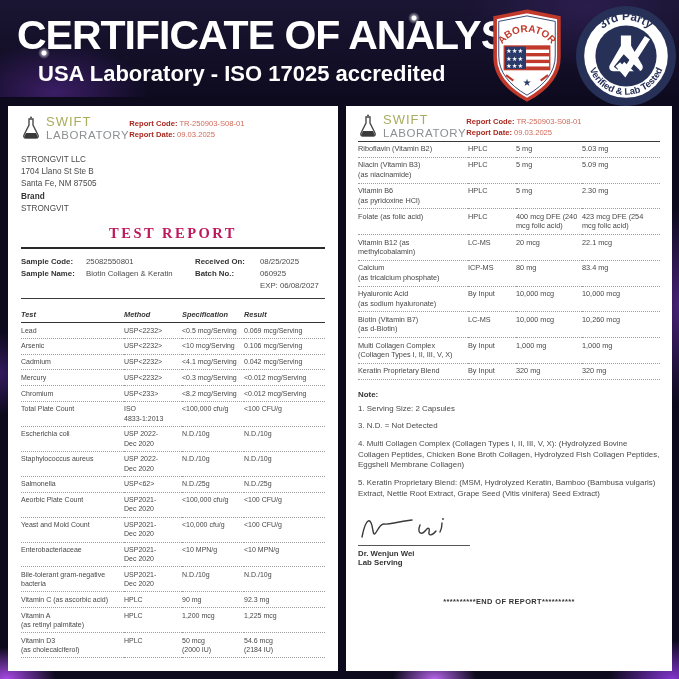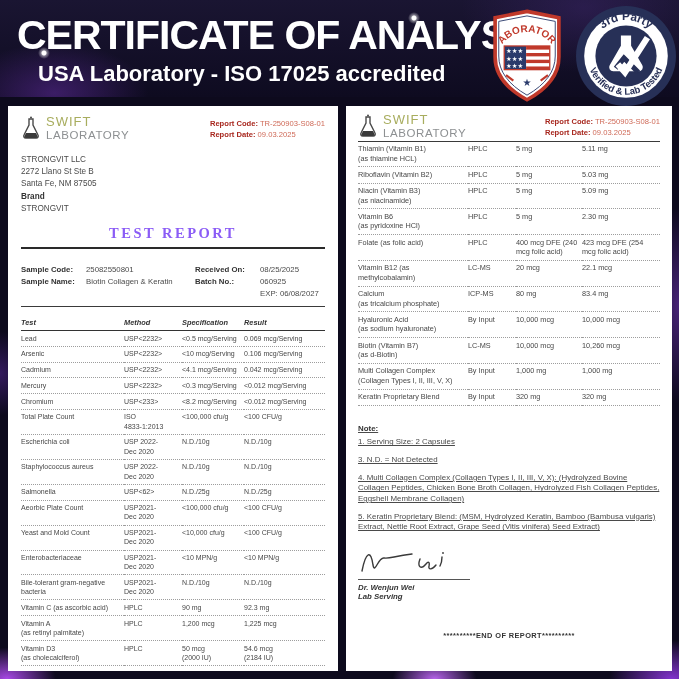--- a/index.html
+++ b/index.html
@@ -33,63 +33,63 @@
   .spark{position:absolute;width:12px;height:12px;border-radius:50%;
     background:radial-gradient(circle,#fff 0 2px,rgba(255,255,255,.45) 3px,transparent 6px);}
   .spark1{left:38px;top:47px;} .spark2{left:408px;top:12px;}
   
   .shield-badge{position:absolute;left:486px;top:9px;width:82px;height:94px;}
   .round-badge{position:absolute;left:575px;top:3px;width:102px;height:106px;}
   
   .page{position:absolute;top:106px;background:#fff;color:#3c3c3c;overflow:hidden;box-sizing:border-box;}
   .page-left{left:8px;width:330px;height:565px;padding:9px 13px 8px 13px;}
   .page-right{left:346px;width:326px;height:565px;padding:7px 12px 8px 12px;}
-  .page-head{display:flex;justify-content:space-between;align-items:flex-start;}
+  .page-head{display:flex;align-items:flex-start;}
   .logo{display:flex;align-items:center;gap:5px;}
   .logo-text .l1{font-size:13px;letter-spacing:1px;color:#a8ad5e;line-height:1.05;}
   .logo-text .l2{font-size:11.5px;letter-spacing:.6px;color:#8d9092;line-height:1.05;}
   .report-block{font-size:7.6px;line-height:1.45;text-align:left;margin-top:3px;}
   .report-block .lbl{font-weight:700;color:#a8281f;}
   .report-block .val{color:#cf6a58;}
   
   .client{margin-top:13px;font-size:8.2px;line-height:1.5;color:#4a4a4a;}
   .client .hd{font-weight:700;color:#333;}
   
   .tr-title{
     margin-top:10px;text-align:center;font-family:"Liberation Serif",serif;
-    font-weight:700;font-size:14.5px;letter-spacing:2.5px;color:#8b5cf6;
+    font-weight:700;font-size:14.5px;letter-spacing:2.5px;color:#be185d;
     border-bottom:2px solid #2a2a2a;padding-bottom:5px;
   }
   
   .sample{
     display:grid;grid-template-columns:63px 107px 63px 1fr;
     font-size:7.8px;line-height:1.5;column-gap:2px;
-    padding:7px 0 7px;border-bottom:1.6px solid #3a3a3a;margin-top:8px;color:#4a4a4a;
+    padding:7px 0 7px;border-bottom:1.6px solid #3a3a3a;margin-top:0;color:#4a4a4a;
   }
   .sample .lbl{font-weight:700;color:#333;}
   
   table{width:100%;border-collapse:collapse;table-layout:fixed;}
   .ltable{margin-top:9px;}
   .ltable th{
     text-align:left;font-style:italic;font-weight:700;font-size:7.4px;color:#333;
     border-bottom:1.4px solid #333;padding:2px 2px 3px 0;
   }
   td{
     vertical-align:top;font-size:7px;line-height:1.32;color:#474747;
     border-bottom:1px dotted #9d9d9d;padding:2.5px 2px 3px 0;
     white-space:pre-line;word-wrap:break-word;
   }
   .rtable{border-top:1.6px solid #3a3a3a;margin-top:2px;}
   .rtable td{font-size:7.3px;}
   
-  .note{margin-top:18px;font-size:7.9px;color:#4a4a4a;line-height:1.35;text-decoration:underline;}
+  .note{margin-top:10px;font-size:7.9px;color:#4a4a4a;line-height:1.35;}
   .note .hd{font-weight:700;color:#333;margin-bottom:3px;}
   .note .item{margin-bottom:7px;}
   
-  .sig{margin-top:12px;font-style:italic;}
+  .sig{margin-top:12px;}
   .sig-line{width:112px;border-bottom:1.4px solid #555;padding-bottom:0;}
   .sig-name{font-size:7.8px;font-weight:700;color:#333;margin-top:3px;}
   .sig-title{font-size:7.8px;font-weight:700;color:#333;}
   .eor{margin-top:30px;text-align:center;font-size:7.4px;font-weight:700;color:#333;letter-spacing:.4px;}
 </style>
 </head>
 <body>
 
 <div class="stage">
 
@@ -168,21 +168,21 @@
         <div><span class="lbl">Report Code:</span>
           <span class="val">TR-250903-S08-01</span></div>
         <div><span class="lbl">Report Date:</span>
           <span class="val">09.03.2025</span></div>
       </div>
     </div>
 
     <div class="client">
       <div>
           <div>STRONGVIT LLC</div>
-          <div>2272 Llano St Ste B</div>
+          <div>1704 Llano St Ste B</div>
           <div>Santa Fe, NM 87505</div>
         </div>
       <div class="hd">Brand</div>
       <div>STRONGVIT</div>
     </div>
 
     <div class="tr-title">TEST REPORT</div>
 
     <div class="sample">
       <div class="lbl">Sample Code:</div>
@@ -349,27 +349,20 @@
 
     <table class="rtable">
       <colgroup>
           <col style="width:110px">
           <col style="width:48px">
           <col style="width:66px">
           <col>
         </colgroup>
       <tbody>
           <tr>
-            <td>Thiamin (Vitamin B1)
-(as thiamine HCL)</td>
-            <td>HPLC</td>
-            <td>5 mg</td>
-            <td>5.11 mg</td>
-          </tr>
-          <tr>
             <td>Riboflavin (Vitamin B2)</td>
             <td>HPLC</td>
             <td>5 mg</td>
             <td>5.03 mg</td>
           </tr>
           <tr>
             <td>Niacin (Vitamin B3)
 (as niacinamide)</td>
             <td>HPLC</td>
             <td>5 mg</td>

